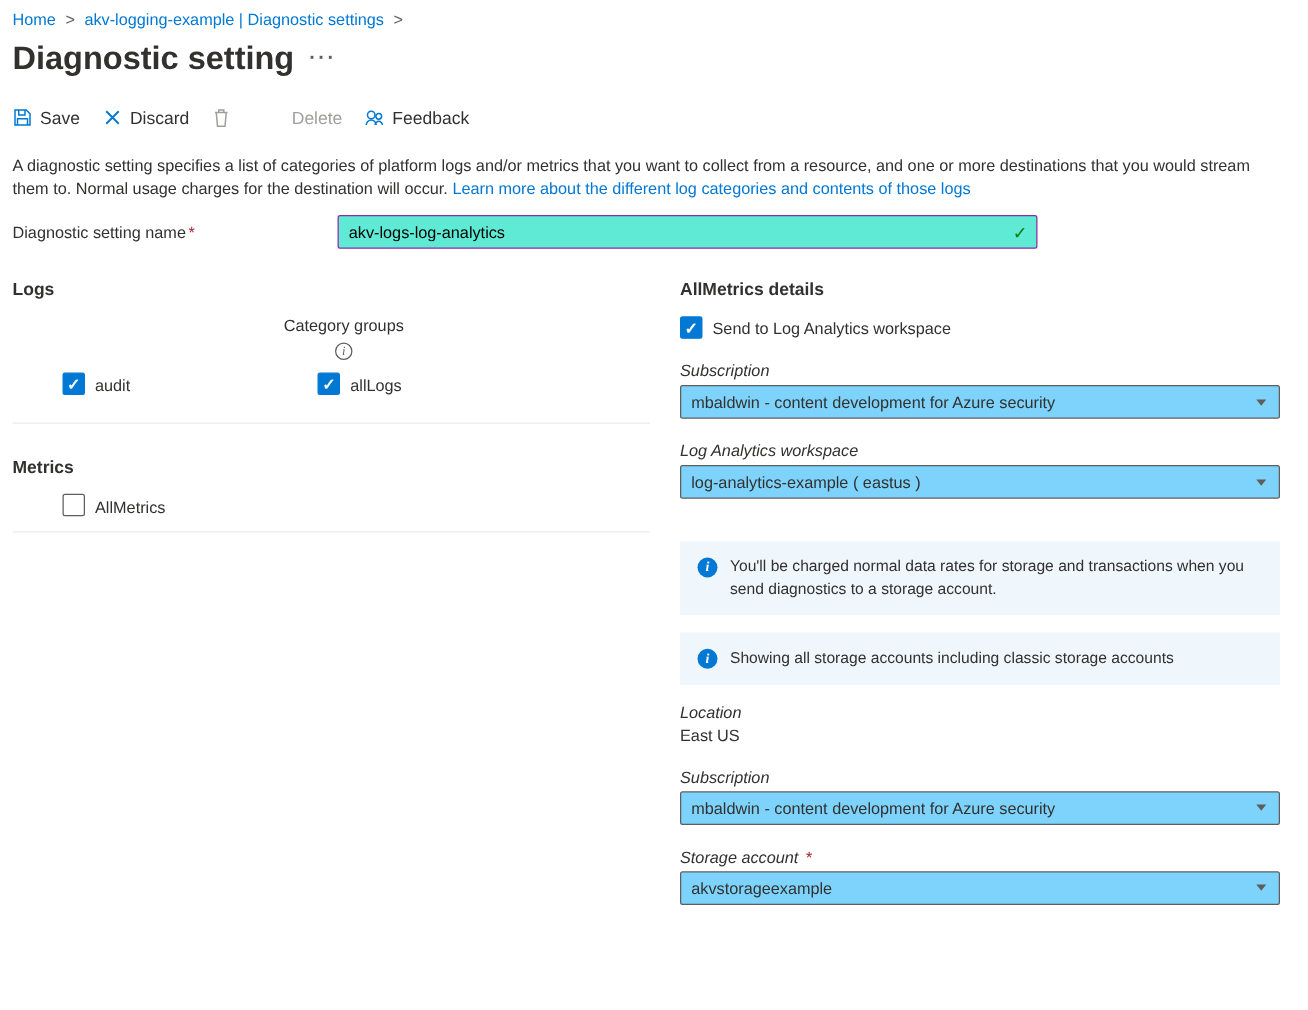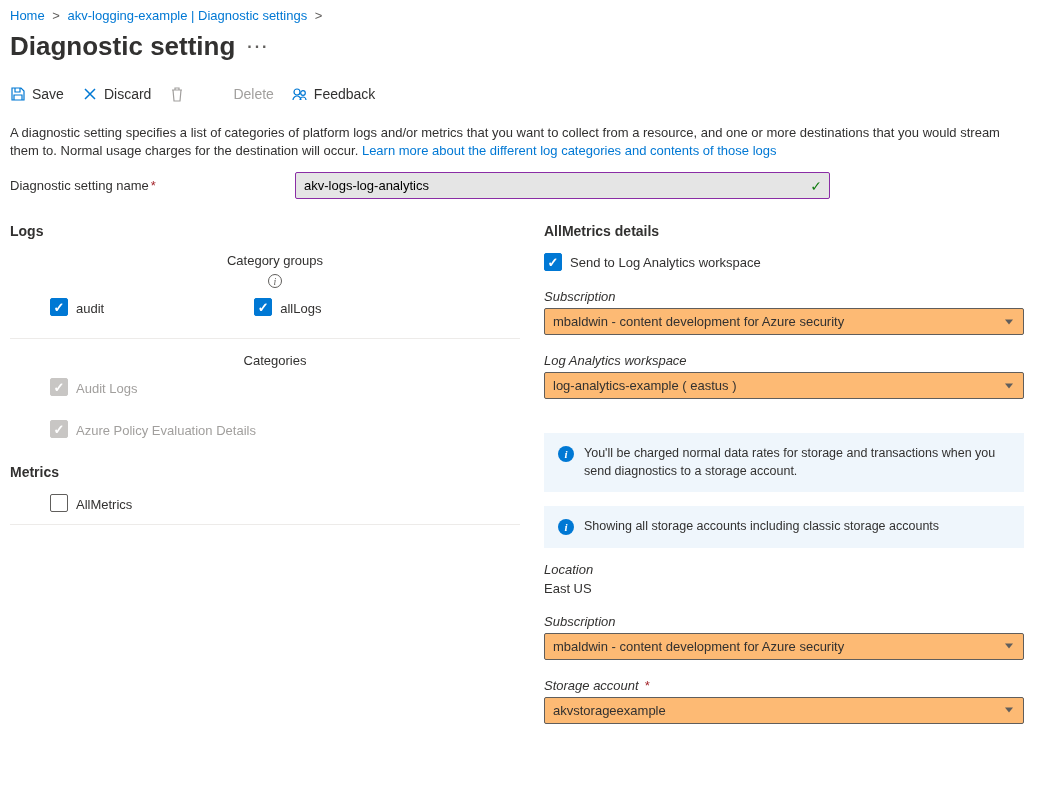--- a/index.html
+++ b/index.html
@@ -49,22 +49,21 @@
   .form-label { width: 260px; font-size: 13px; }
   .req { color: #a4262c; margin-left: 2px; }
   .text-input {
     flex: 1;
     max-width: 560px;
     border: 1px solid #8a2da5;
     border-radius: 2px;
     padding: 5px 28px 5px 8px;
     font-size: 13px;
     position: relative;
-    background: #e5e5e5;
-    margin-left: 25px;
+    background: #5eead4;
   }
   .input-wrap { position: relative; max-width:560px; flex:1; display:flex;}
   .check-icon {
     position: absolute;
     right: 8px;
     top: 50%;
     transform: translateY(-50%);
     color: #107c10;
     font-size: 14px;
     pointer-events:none;
@@ -91,21 +90,21 @@
   .chk.disabled.checked::after { color:#fff; }
   .chk-label { font-size:13px; }
   .chk-label.disabled { color:#a19f9d; }
   .indent-1 { padding-left: 20px; }
   .group-row { display:flex; gap:150px; }
   .divider { border-top:1px solid #edebe9; margin: 8px 0 14px 0; }
   .field-block { margin: 0 0 18px 0; }
   .field-label { font-size:13px; margin-bottom:4px; display:block;font-style:italic;}
   .select {
     border:1px solid #605e5c; border-radius:2px; padding:5px 28px 5px 8px;
-    font-size:13px; position:relative; background:#fdba74; cursor:pointer; width:100%; max-width:480px;
+    font-size:13px; position:relative; background:#7dd3fc; cursor:pointer; width:100%; max-width:480px;
     display:flex; align-items:center; justify-content:space-between;
   }
   .select::after {
     content:""; position:absolute; right:10px; top:50%; width:0; height:0;
     border-left:4px solid transparent; border-right:4px solid transparent;
     border-top:5px solid #605e5c; transform:translateY(-50%);
   }
   .info-box {
     background:#eff6fc; padding:12px 14px; font-size:12.5px; display:flex; gap:10px;
     margin: 0 0 14px 0; max-width:480px; line-height:1.4; align-items:flex-start;
@@ -205,33 +204,20 @@
         </div>
         <div class="chk-row">
           <span class="chk checked"></span>
           <span class="chk-label">allLogs</span>
         </div>
       </div>
     </div>
 
     <div class="divider"></div>
 
-    <div class="indent-1">
-      <div class="sub-h">Categories</div>
-      <div class="indent-1">
-        <div class="chk-row" style="margin-bottom:24px;">
-          <span class="chk disabled checked"></span>
-          <span class="chk-label disabled">Audit Logs</span>
-        </div>
-        <div class="chk-row" style="margin-bottom:24px;">
-          <span class="chk disabled checked"></span>
-          <span class="chk-label disabled">Azure Policy Evaluation Details</span>
-        </div>
-      </div>
-    </div>
 
     <div class="section-h" style="margin-top:26px;">Metrics</div>
     <div class="indent-1">
       <div class="chk-row indent-1">
         <span class="chk"></span>
         <span class="chk-label">AllMetrics</span>
       </div>
     </div>
     <div class="divider"></div>
   </div>

